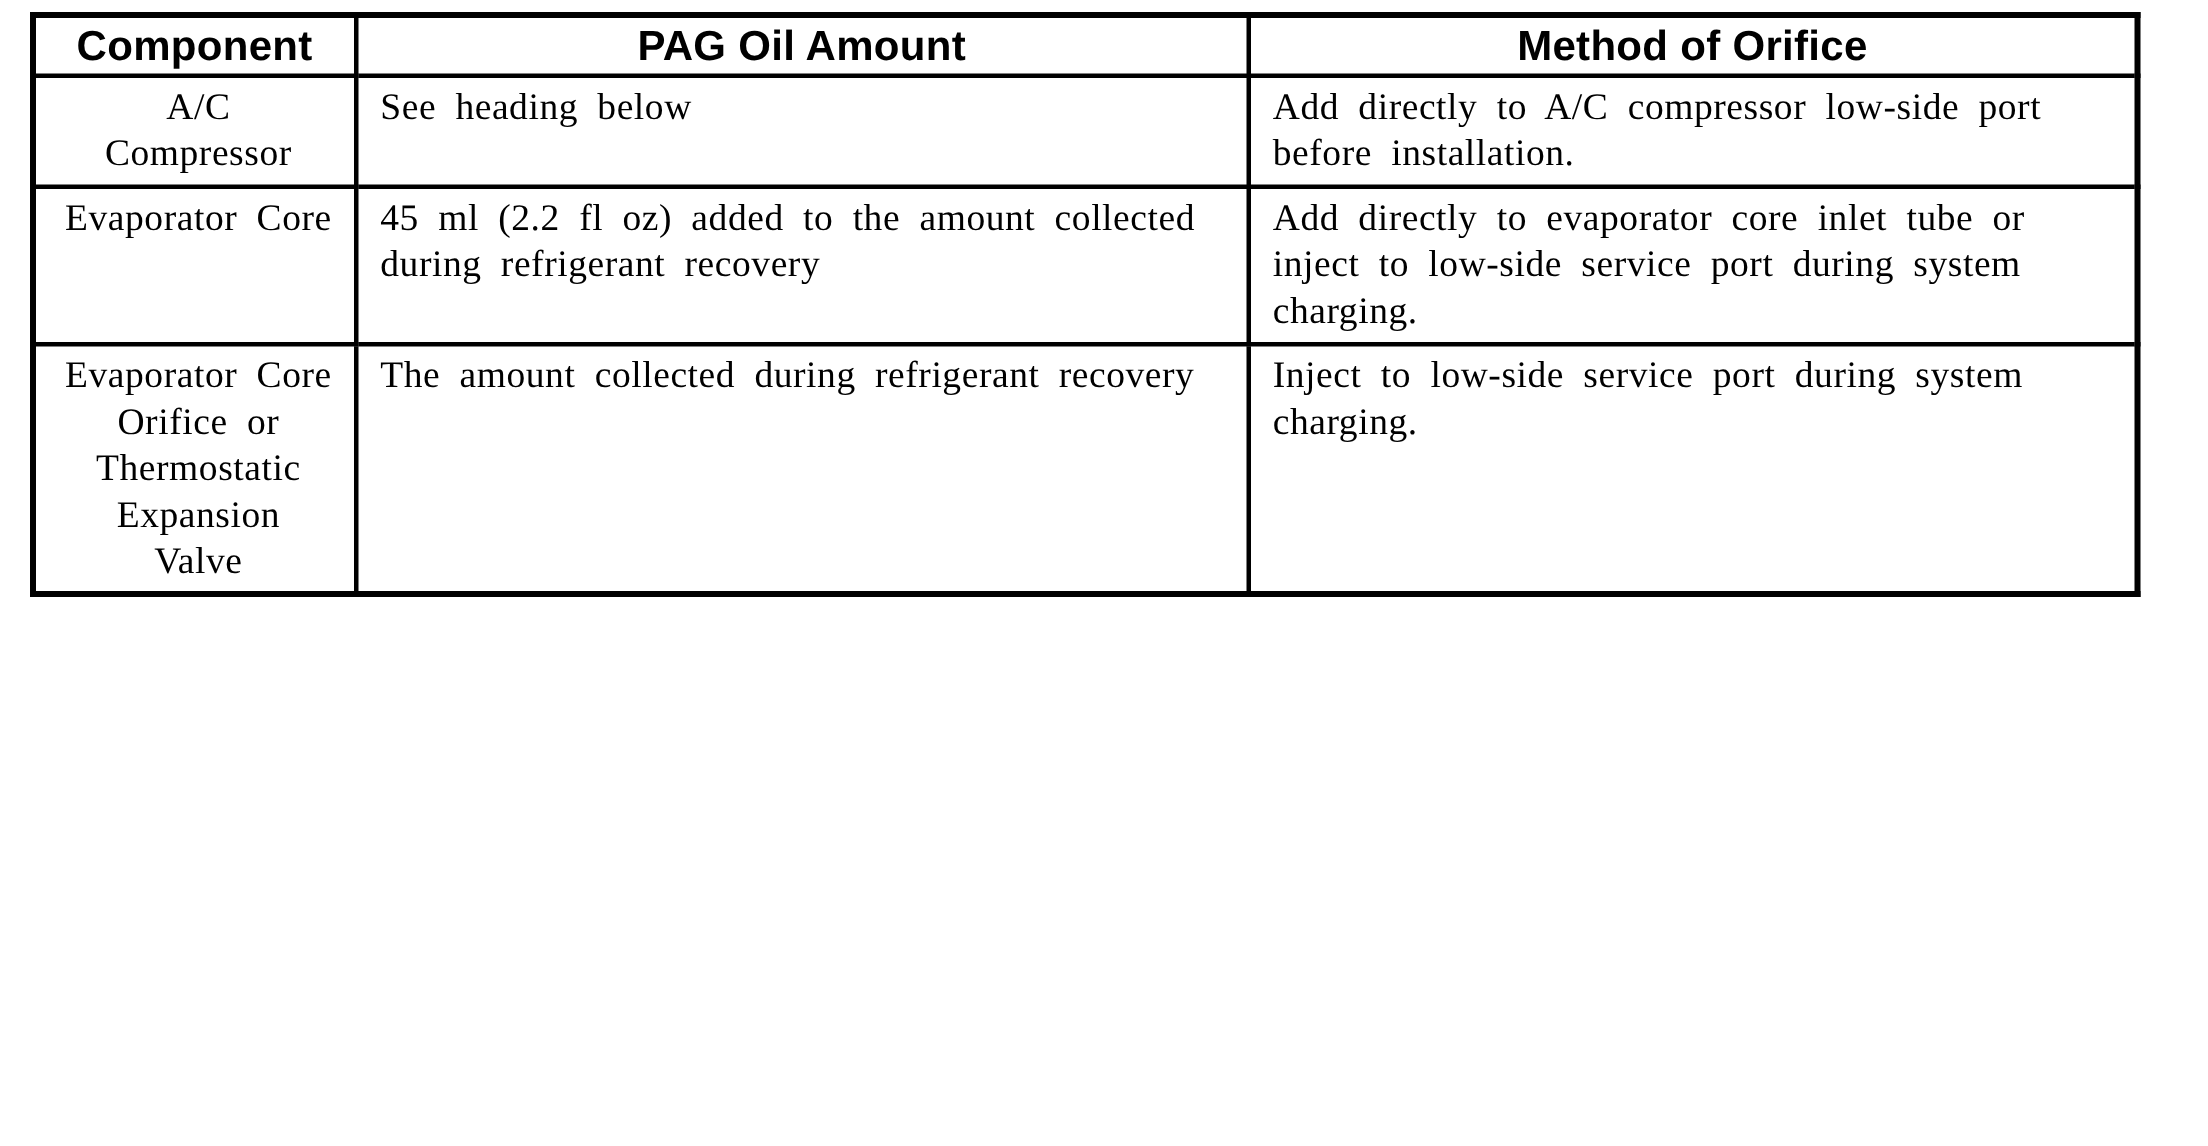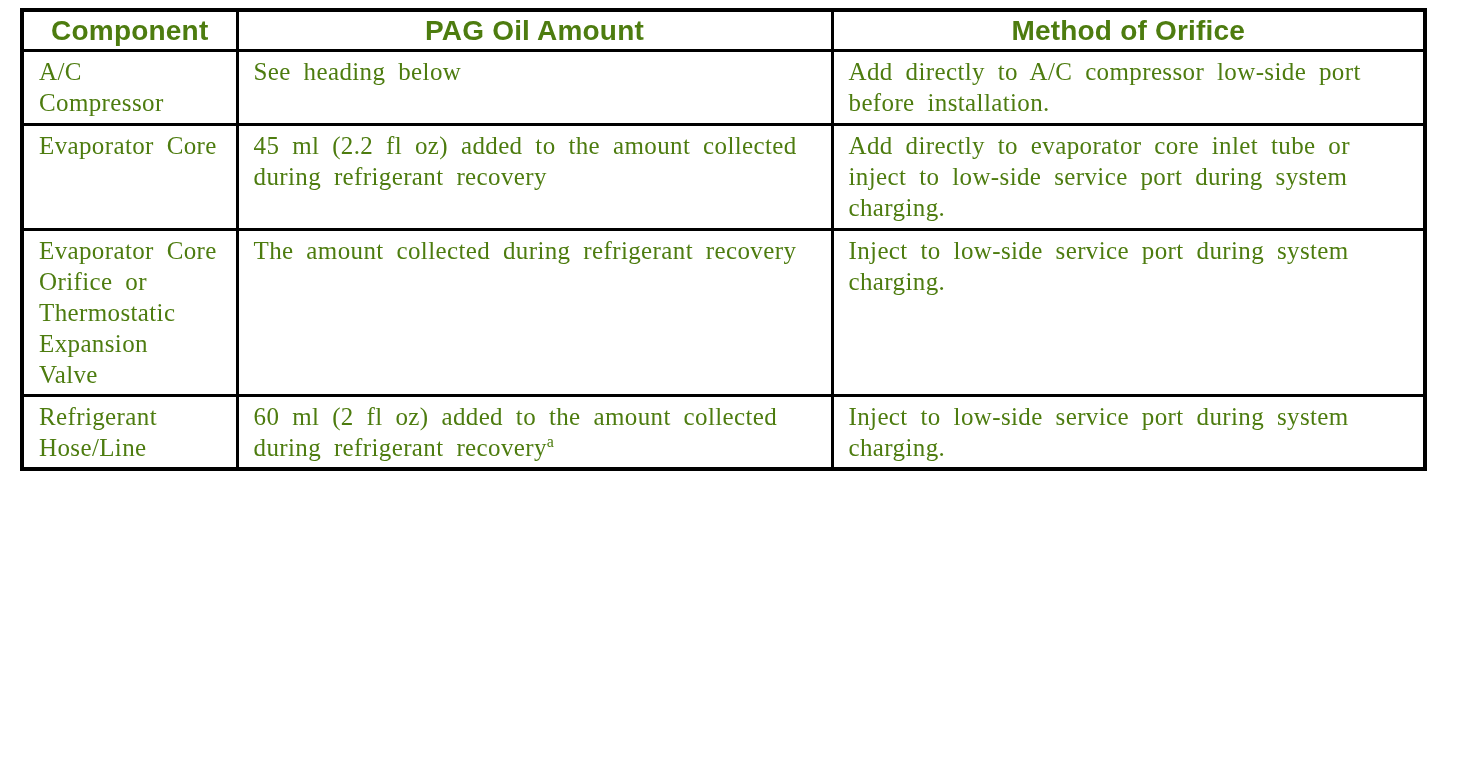--- a/index.html
+++ b/index.html
@@ -21,21 +21,21 @@
     background: #ffffff;
   }
   table.oil-table {
     position: absolute;
     left: 20px;
     top: 8px;
     width: 1403px;
     border-collapse: collapse;
     table-layout: fixed;
     background: #ffffff;
-    color: #4d7c0f;
+    color: #000000;
     font-family: "Liberation Serif", serif;
     font-size: 25px;
     line-height: 31px;
   }
   table.oil-table, table.oil-table th, table.oil-table td {
     border: 3px solid #000000;
   }
   table.oil-table {
     border-width: 4px;
   }
@@ -49,21 +49,21 @@
     letter-spacing: 0.2px;
   }
   table.oil-table td {
     vertical-align: top;
     white-space: pre-line;
     word-spacing: 0.25em;
     letter-spacing: 0.015em;
     padding: 4px 10px 4px 15px;
   }
   td.component-cell {
-    text-align: left;
+    text-align: center;
     padding-left: 4px;
     padding-right: 4px;
   }
   td.text-cell {
     text-align: left;
     margin-top: 33px;
   }
   sup.footnote {
     font-size: 16px;
     line-height: 0;
@@ -107,23 +107,15 @@
       <tr style="height:160px">
         <td class="component-cell">Evaporator Core
 Orifice or
 Thermostatic
 Expansion
 Valve</td>
         <td class="text-cell">The amount collected during refrigerant recovery</td>
         <td class="text-cell">Inject to low-side service port during system
 charging.</td>
       </tr>
-      <tr style="height:70px">
-        <td class="component-cell">Refrigerant
-Hose/Line</td>
-        <td class="text-cell"><span>60 ml (2 fl oz) added to the amount collected
-during refrigerant recovery</span><sup class="footnote">a</sup></td>
-        <td class="text-cell">Inject to low-side service port during system
-charging.</td>
-      </tr>
     </tbody>
   </table>
 </div>
 
 </body></html>

